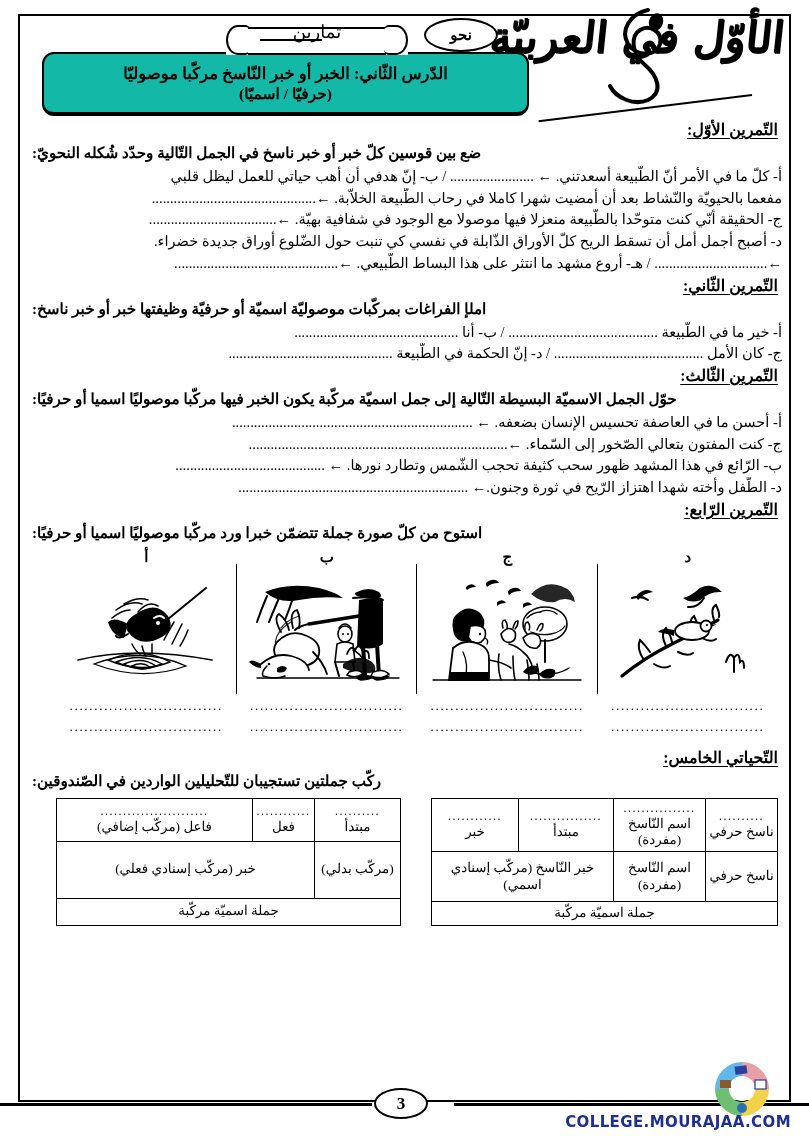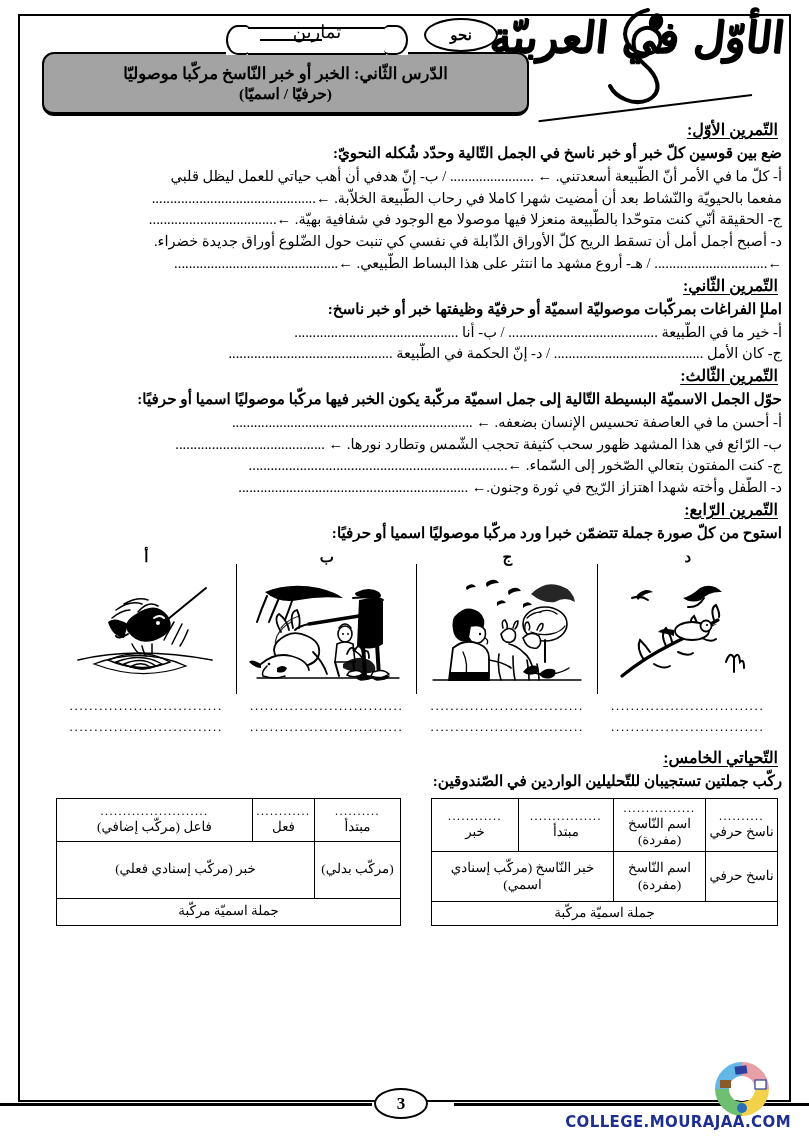--- a/index.html
+++ b/index.html
@@ -148,21 +148,21 @@
   }
 
   
   .title-box {
     position: absolute;
     left: 24px; top: 52px;
     width: 487px; height: 64px;
     border: 2.5px solid #000;
     border-bottom-width: 4.5px;
     border-radius: 12px;
-    background: #a3a3a3;
+    background: #14b8a6;
     z-index: 4;
     display: flex; flex-direction: column;
     align-items: center; justify-content: center;
     gap: 1px;
     padding: 0 10px;
   }
   .title-line1 {
     font-size: 16.5px; font-weight: 700; white-space: nowrap;
   }
   .title-line2 {
@@ -182,21 +182,21 @@
     text-decoration: underline;
     text-underline-offset: 3px;
     text-align: right;
     margin: 0;
     padding: 0 4px 0 0;
     letter-spacing: 0px;
   }
   .ex-instr {
     font-size: 15.2px;
     font-weight: 700;
-    text-align: right;
+    text-align: left;
     margin: 5px 0 4px 0;
     letter-spacing: -0.2px;
     font-family: Liberation Serif, serif;
   }
   .q-line {
     font-size: 14.6px;
     text-align: right;
     line-height: 1.42;
     margin: 1px 0;
     white-space: nowrap;
@@ -385,22 +385,22 @@
       <div class="ex-title">التّمرين الثّاني:</div>
       <div class="ex-instr">املإ الفراغات بمركّبات موصوليّة اسميّة أو حرفيّة وظيفتها خبر أو خبر ناسخ:</div>
       <div class="q-line">أ- خير ما في الطّبيعة ......................................... / ب- أنا .............................................</div>
       <div class="q-line">ج- كان الأمل ......................................... / د- إنّ الحكمة في الطّبيعة .............................................</div>
     </div>
 
     <div class="sec">
       <div class="ex-title">التّمرين الثّالث:</div>
       <div class="ex-instr">حوّل الجمل الاسميّة البسيطة التّالية إلى جمل اسميّة مركّبة يكون الخبر فيها مركّبا موصوليًا اسميا أو حرفيًا:</div>
       <div class="q-line">أ- أحسن ما في العاصفة تحسيس الإنسان بضعفه. ← ..................................................................</div>
+      <div class="q-line">ج- كنت المفتون بتعالي الصّخور إلى السّماء. ←.......................................................................</div>
       <div class="q-line">ب- الرّائع في هذا المشهد ظهور سحب كثيفة تحجب الشّمس وتطارد نورها. ← .........................................</div>
-      <div class="q-line">ج- كنت المفتون بتعالي الصّخور إلى السّماء. ←.......................................................................</div>
       <div class="q-line">د- الطّفل وأخته شهدا اهتزاز الرّيح في ثورة وجنون.← ...............................................................</div>
     </div>
 
     <div class="sec">
       <div class="ex-title">التّمرين الرّابع:</div>
       <div class="ex-instr">استوح من كلّ صورة جملة تتضمّن خبرا ورد مركّبا موصوليًا اسميا أو حرفيًا:</div>
 
       <div class="pic-grid">
 
         <div class="pic-cell">

